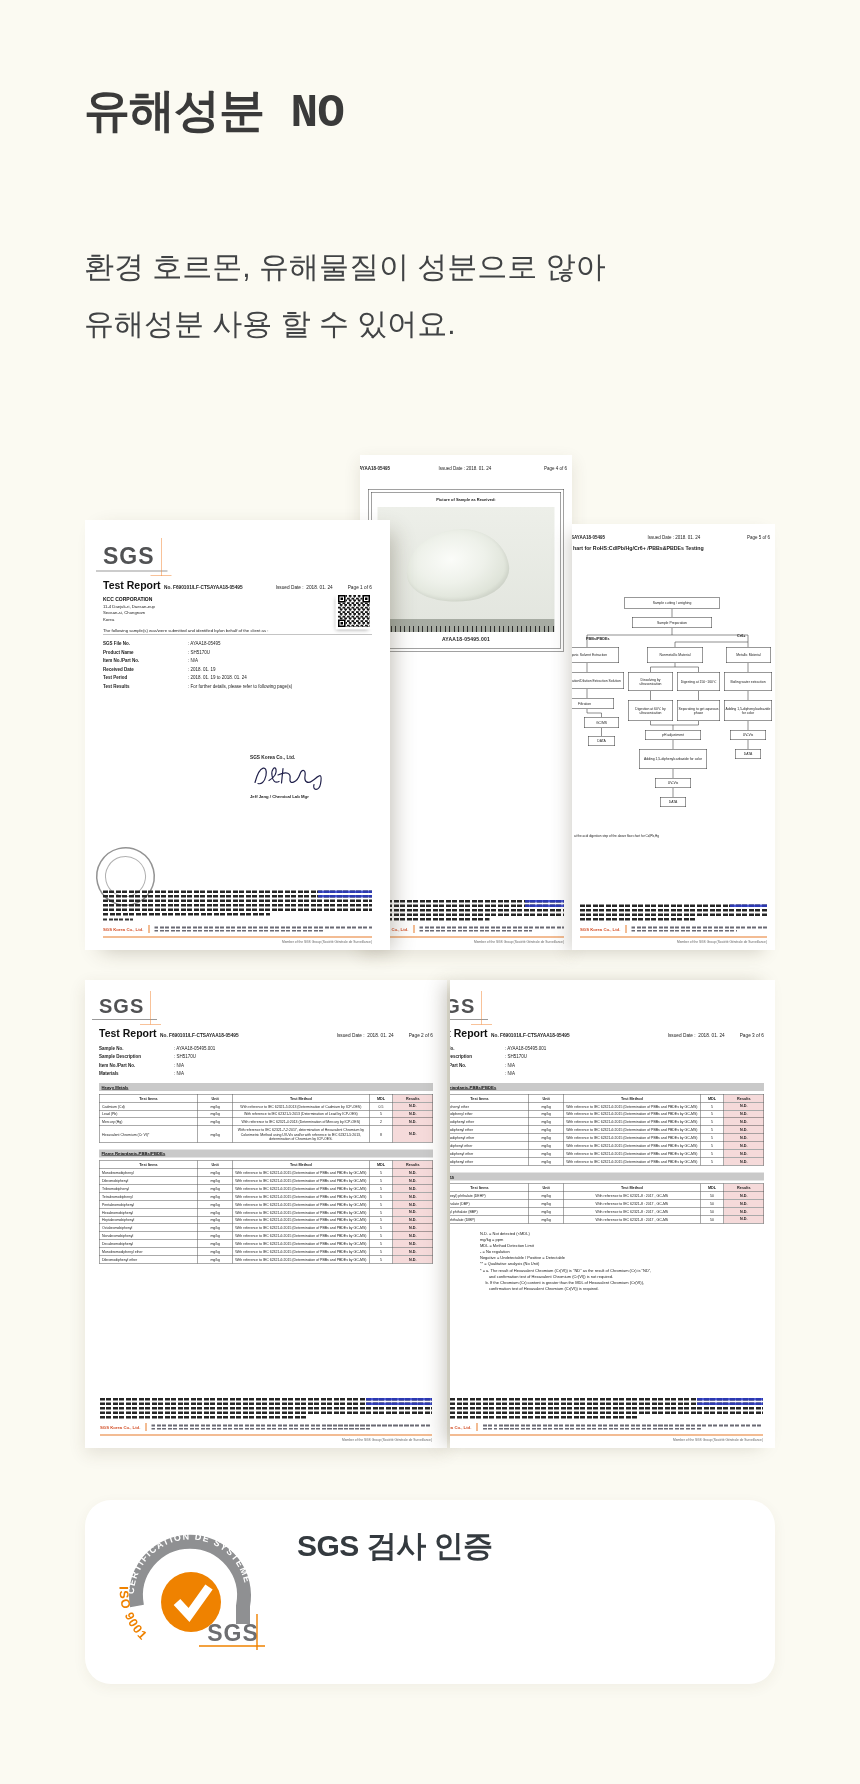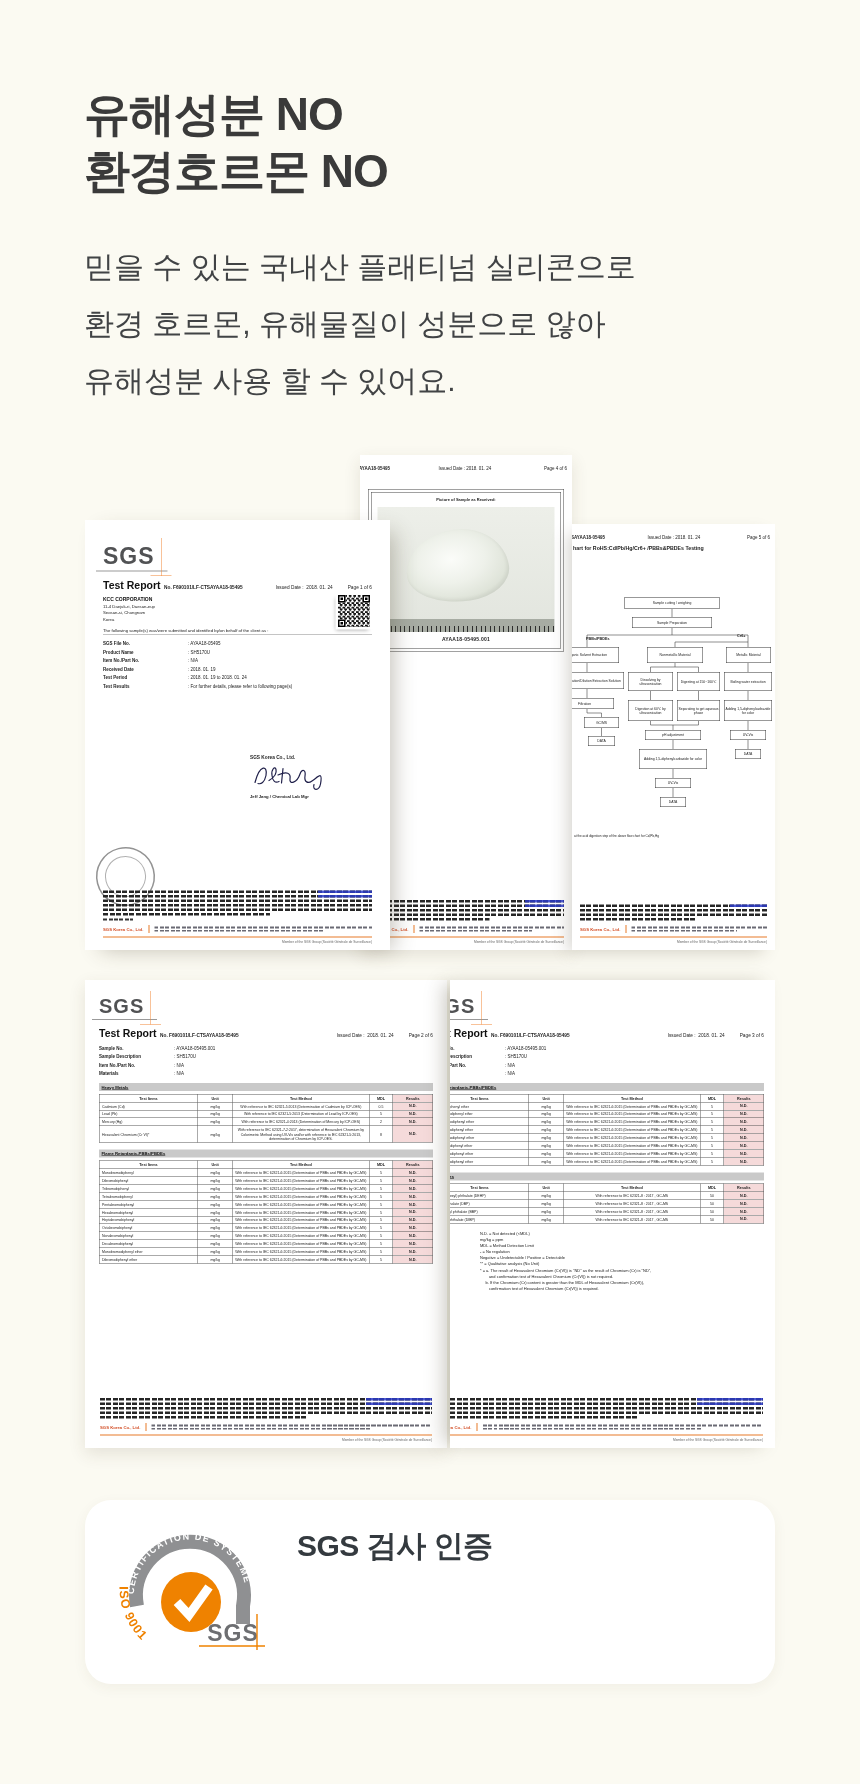--- a/index.html
+++ b/index.html
@@ -1,21 +1,21 @@
 <!DOCTYPE html>
 <html><head>
 <meta charset="utf-8">
 <style>
   html,body{margin:0;padding:0;background:#fbfaf2;}
   .stage{position:relative;width:860px;height:1784px;background:#fbfaf2;overflow:hidden;
          font-family:"Liberation Sans",sans-serif;color:#222;}
 
   
   .headline{position:absolute;left:84px;top:86px;font-size:46px;font-weight:700;
-            color:#3a3a3a;line-height:1.24;letter-spacing:-1px;}
+            color:#3a3a3a;line-height:1.24;letter-spacing:-1px;font-family:Liberation Mono, monospace;}
   .lead{position:absolute;left:84px;top:238px;font-size:30px;color:#414345;line-height:1.9;}
 
   
   .page{position:absolute;background:#fff;overflow:hidden;}
   .inner{position:absolute;left:0;top:0;transform-origin:0 0;transform:scale(.5);background:#fff;}
   .p1{left:85px;top:520px;width:305px;height:430px;z-index:3;box-shadow:10px 6px 20px -6px rgba(70,60,35,.30);}
   .p4{left:360px;top:455px;width:212px;height:495px;z-index:1;box-shadow:0 6px 16px rgba(70,60,35,.12);}
   .p5{left:572px;top:524px;width:203px;height:426px;z-index:2;box-shadow:-8px 6px 16px -4px rgba(70,60,35,.22);}
   .p2{left:85px;top:980px;width:362px;height:468px;z-index:1;box-shadow:0 6px 16px rgba(70,60,35,.12);}
   .p3{left:450px;top:980px;width:325px;height:468px;z-index:2;box-shadow:-10px 0 18px -4px rgba(70,60,35,.28);}
@@ -139,24 +139,22 @@
   .cardtitle{font-size:30px;font-weight:700;color:#343a3f;letter-spacing:-.5px;}
   .cardbody{margin-top:12px;font-size:23px;line-height:1.72;color:#515c58;}
 </style>
 </head>
 <body>
 
 <div class="stage">
 
   <div class="headline">
     <div>유해성분 NO</div>
-    <div>환경호르몬 NO</div>
   </div>
   <div class="lead">
-    <div>믿을 수 있는 국내산 플래티넘 실리콘으로</div>
     <div>환경 호르몬, 유해물질이 성분으로 않아</div>
     <div>유해성분 사용 할 수 있어요.</div>
   </div>
 
   <div class="page p4">
     <div class="inner">
       <div class="minihead">
         <span class="mh-no">AYAA18-05495</span>
         <span class="mh-issued">
           <span>Issued Date :</span> <span>2018. 01. 24</span></span>

